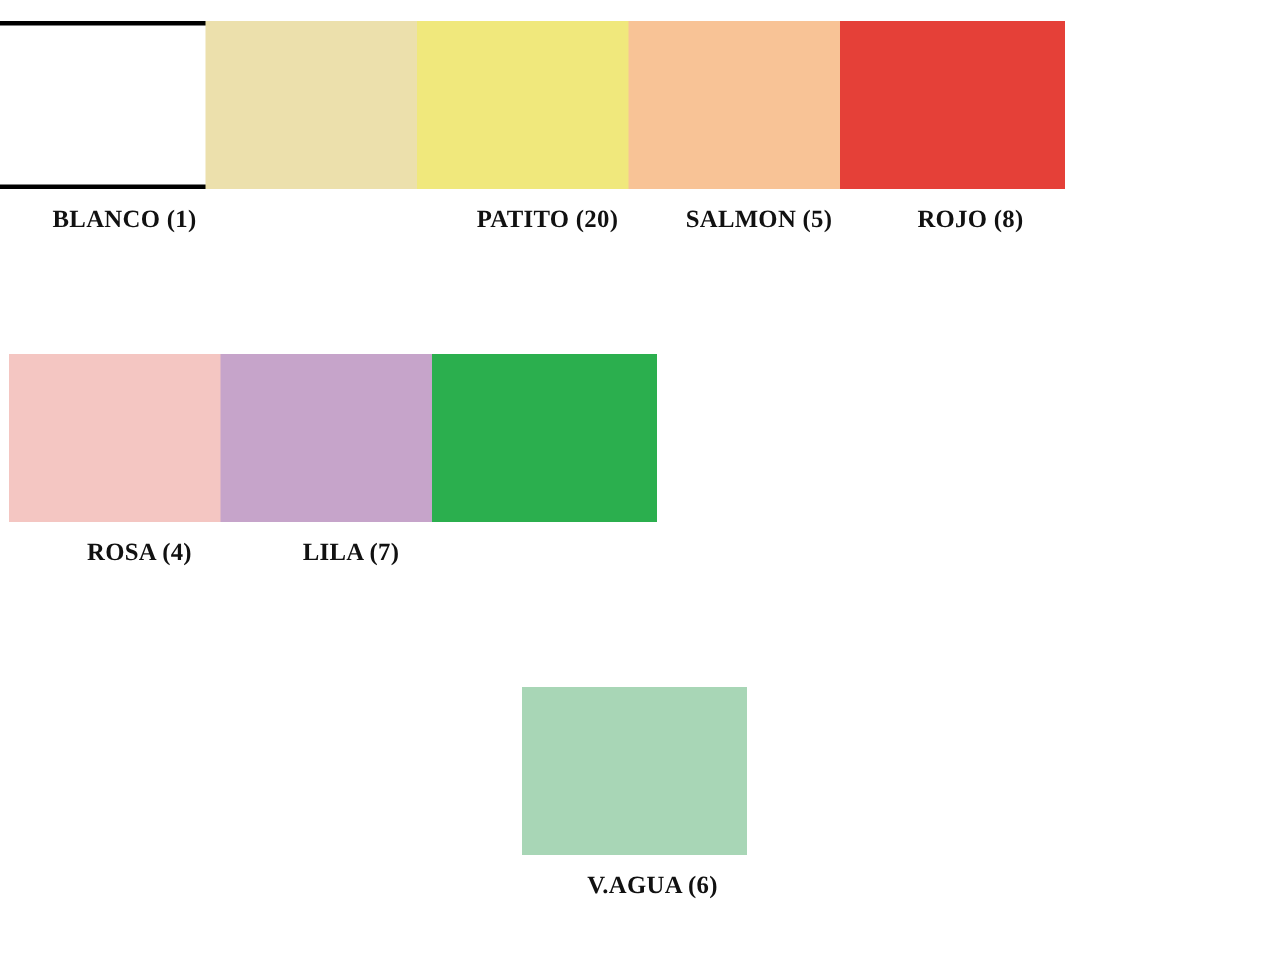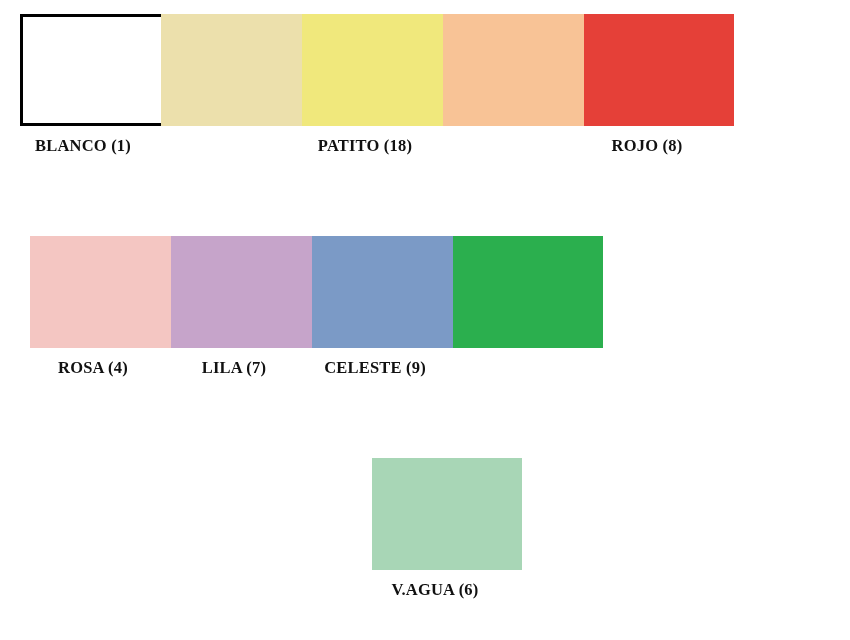--- a/index.html
+++ b/index.html
@@ -32,21 +32,21 @@
 
   .swatch-row.row-1 { top: 14px; padding-left: 20px; }
   .swatch-row.row-2 { top: 236px; padding-left: 18px; margin-left: 12px; }
   .swatch-row.row-3 { top: 458px; justify-content: center; padding-left: 20px; }
 
   .swatch-cell {
     width: 126px;
     margin-right: 15px;
     display: flex;
     flex-direction: column;
-    align-items: flex-start;
+    align-items: flex-end;
   }
   .swatch-cell:last-child { margin-right: 0; }
 
   .swatch-chip {
     width: 150px;
     height: 112px;
     box-sizing: border-box;
     display: block;
   }
 
@@ -76,45 +76,42 @@
   <div class="swatch-row row-1">
     <div class="swatch-cell">
       <div class="swatch-chip bordered" style="background-color: rgb(255, 255, 255);"></div>
       <div class="swatch-label">BLANCO (1)</div>
     </div>
     <div class="swatch-cell">
       <div class="swatch-chip" style="background-color: rgb(236, 224, 172);"></div>
     </div>
     <div class="swatch-cell">
       <div class="swatch-chip" style="background-color: rgb(240, 232, 124);"></div>
-      <div class="swatch-label">PATITO (18)</div>
+      <div class="swatch-label">PATITO (20)</div>
     </div>
     <div class="swatch-cell">
       <div class="swatch-chip" style="background-color: rgb(248, 195, 150);"></div>
+      <div class="swatch-label">SALMON (5)</div>
     </div>
     <div class="swatch-cell">
       <div class="swatch-chip" style="background-color: rgb(229, 64, 56);"></div>
       <div class="swatch-label">ROJO (8)</div>
     </div>
   </div>
 
   <div class="swatch-row row-2">
     <div class="swatch-cell">
       <div class="swatch-chip" style="background-color: rgb(244, 198, 194);"></div>
       <div class="swatch-label">ROSA (4)</div>
     </div>
     <div class="swatch-cell">
       <div class="swatch-chip" style="background-color: rgb(198, 164, 202);"></div>
       <div class="swatch-label">LILA (7)</div>
     </div>
     <div class="swatch-cell">
-      <div class="swatch-chip" style="background-color: rgb(123, 154, 198);"></div>
-      <div class="swatch-label">CELESTE (9)</div>
-    </div>
-    <div class="swatch-cell">
       <div class="swatch-chip" style="background-color: rgb(43, 175, 78);"></div>
     </div>
   </div>
 
   <div class="swatch-row row-3">
     <div class="swatch-cell">
       <div class="swatch-chip" style="background-color: rgb(168, 214, 182);"></div>
       <div class="swatch-label">V.AGUA (6)</div>
     </div>
   </div>

